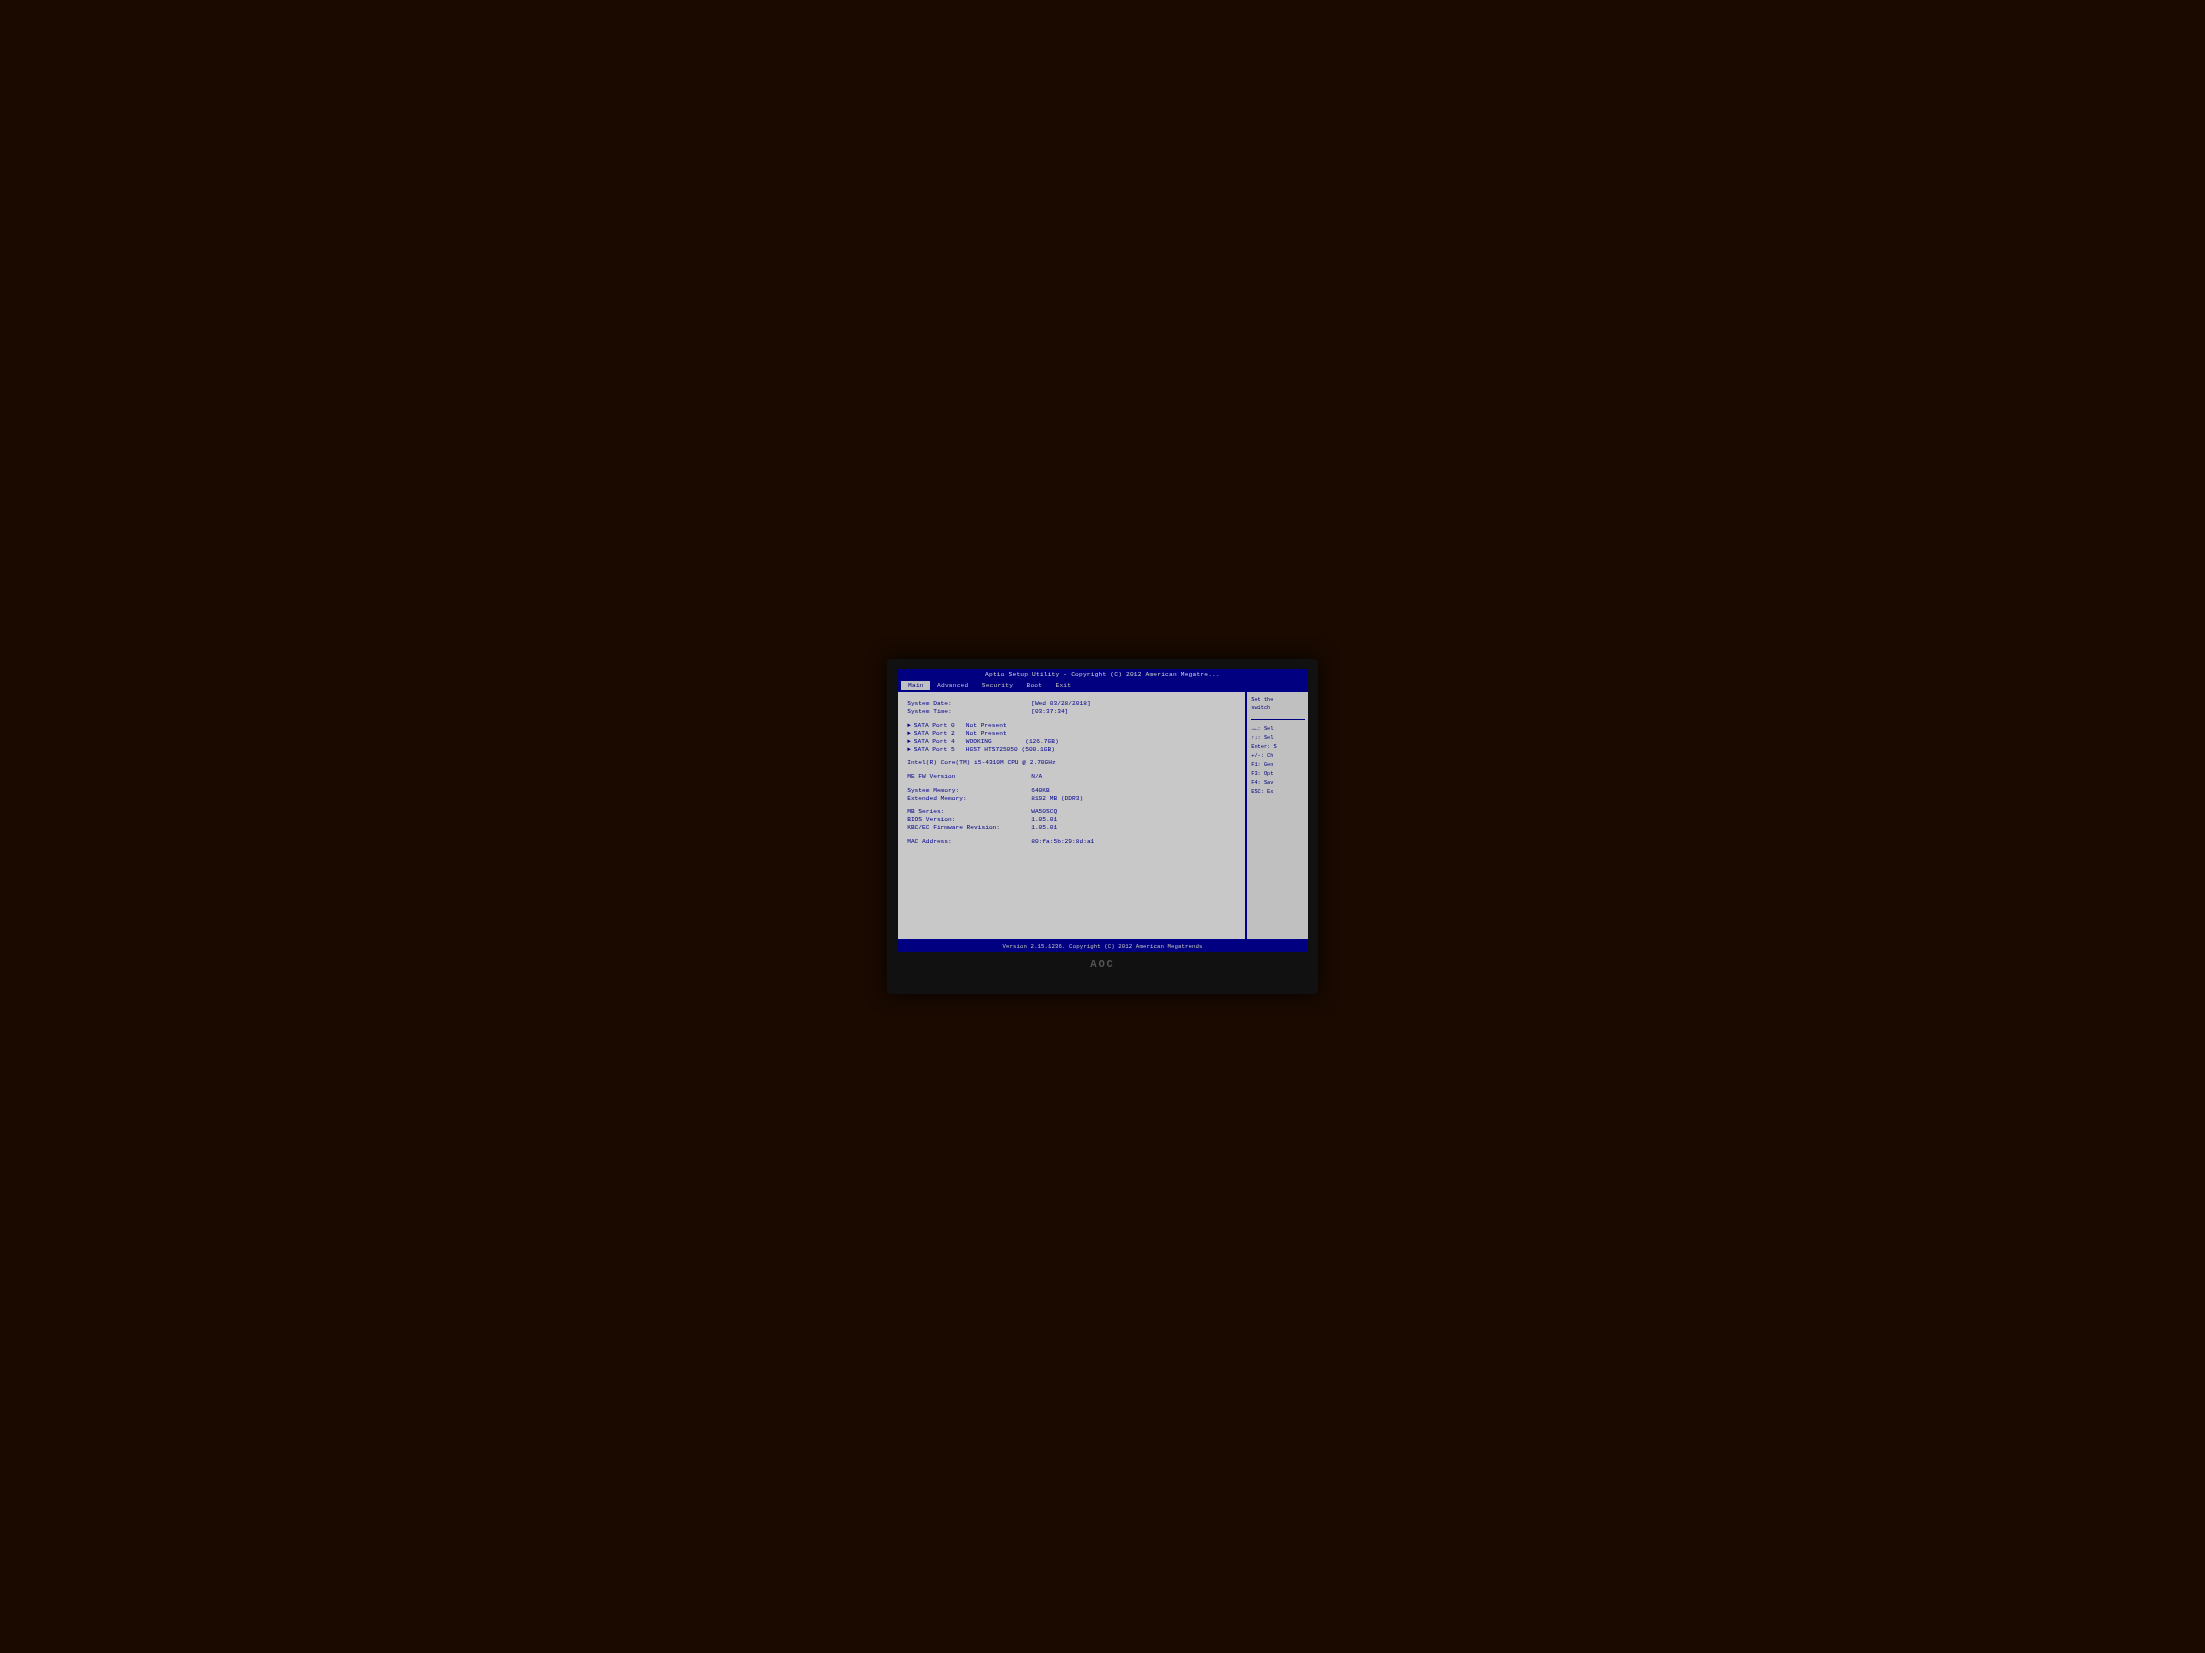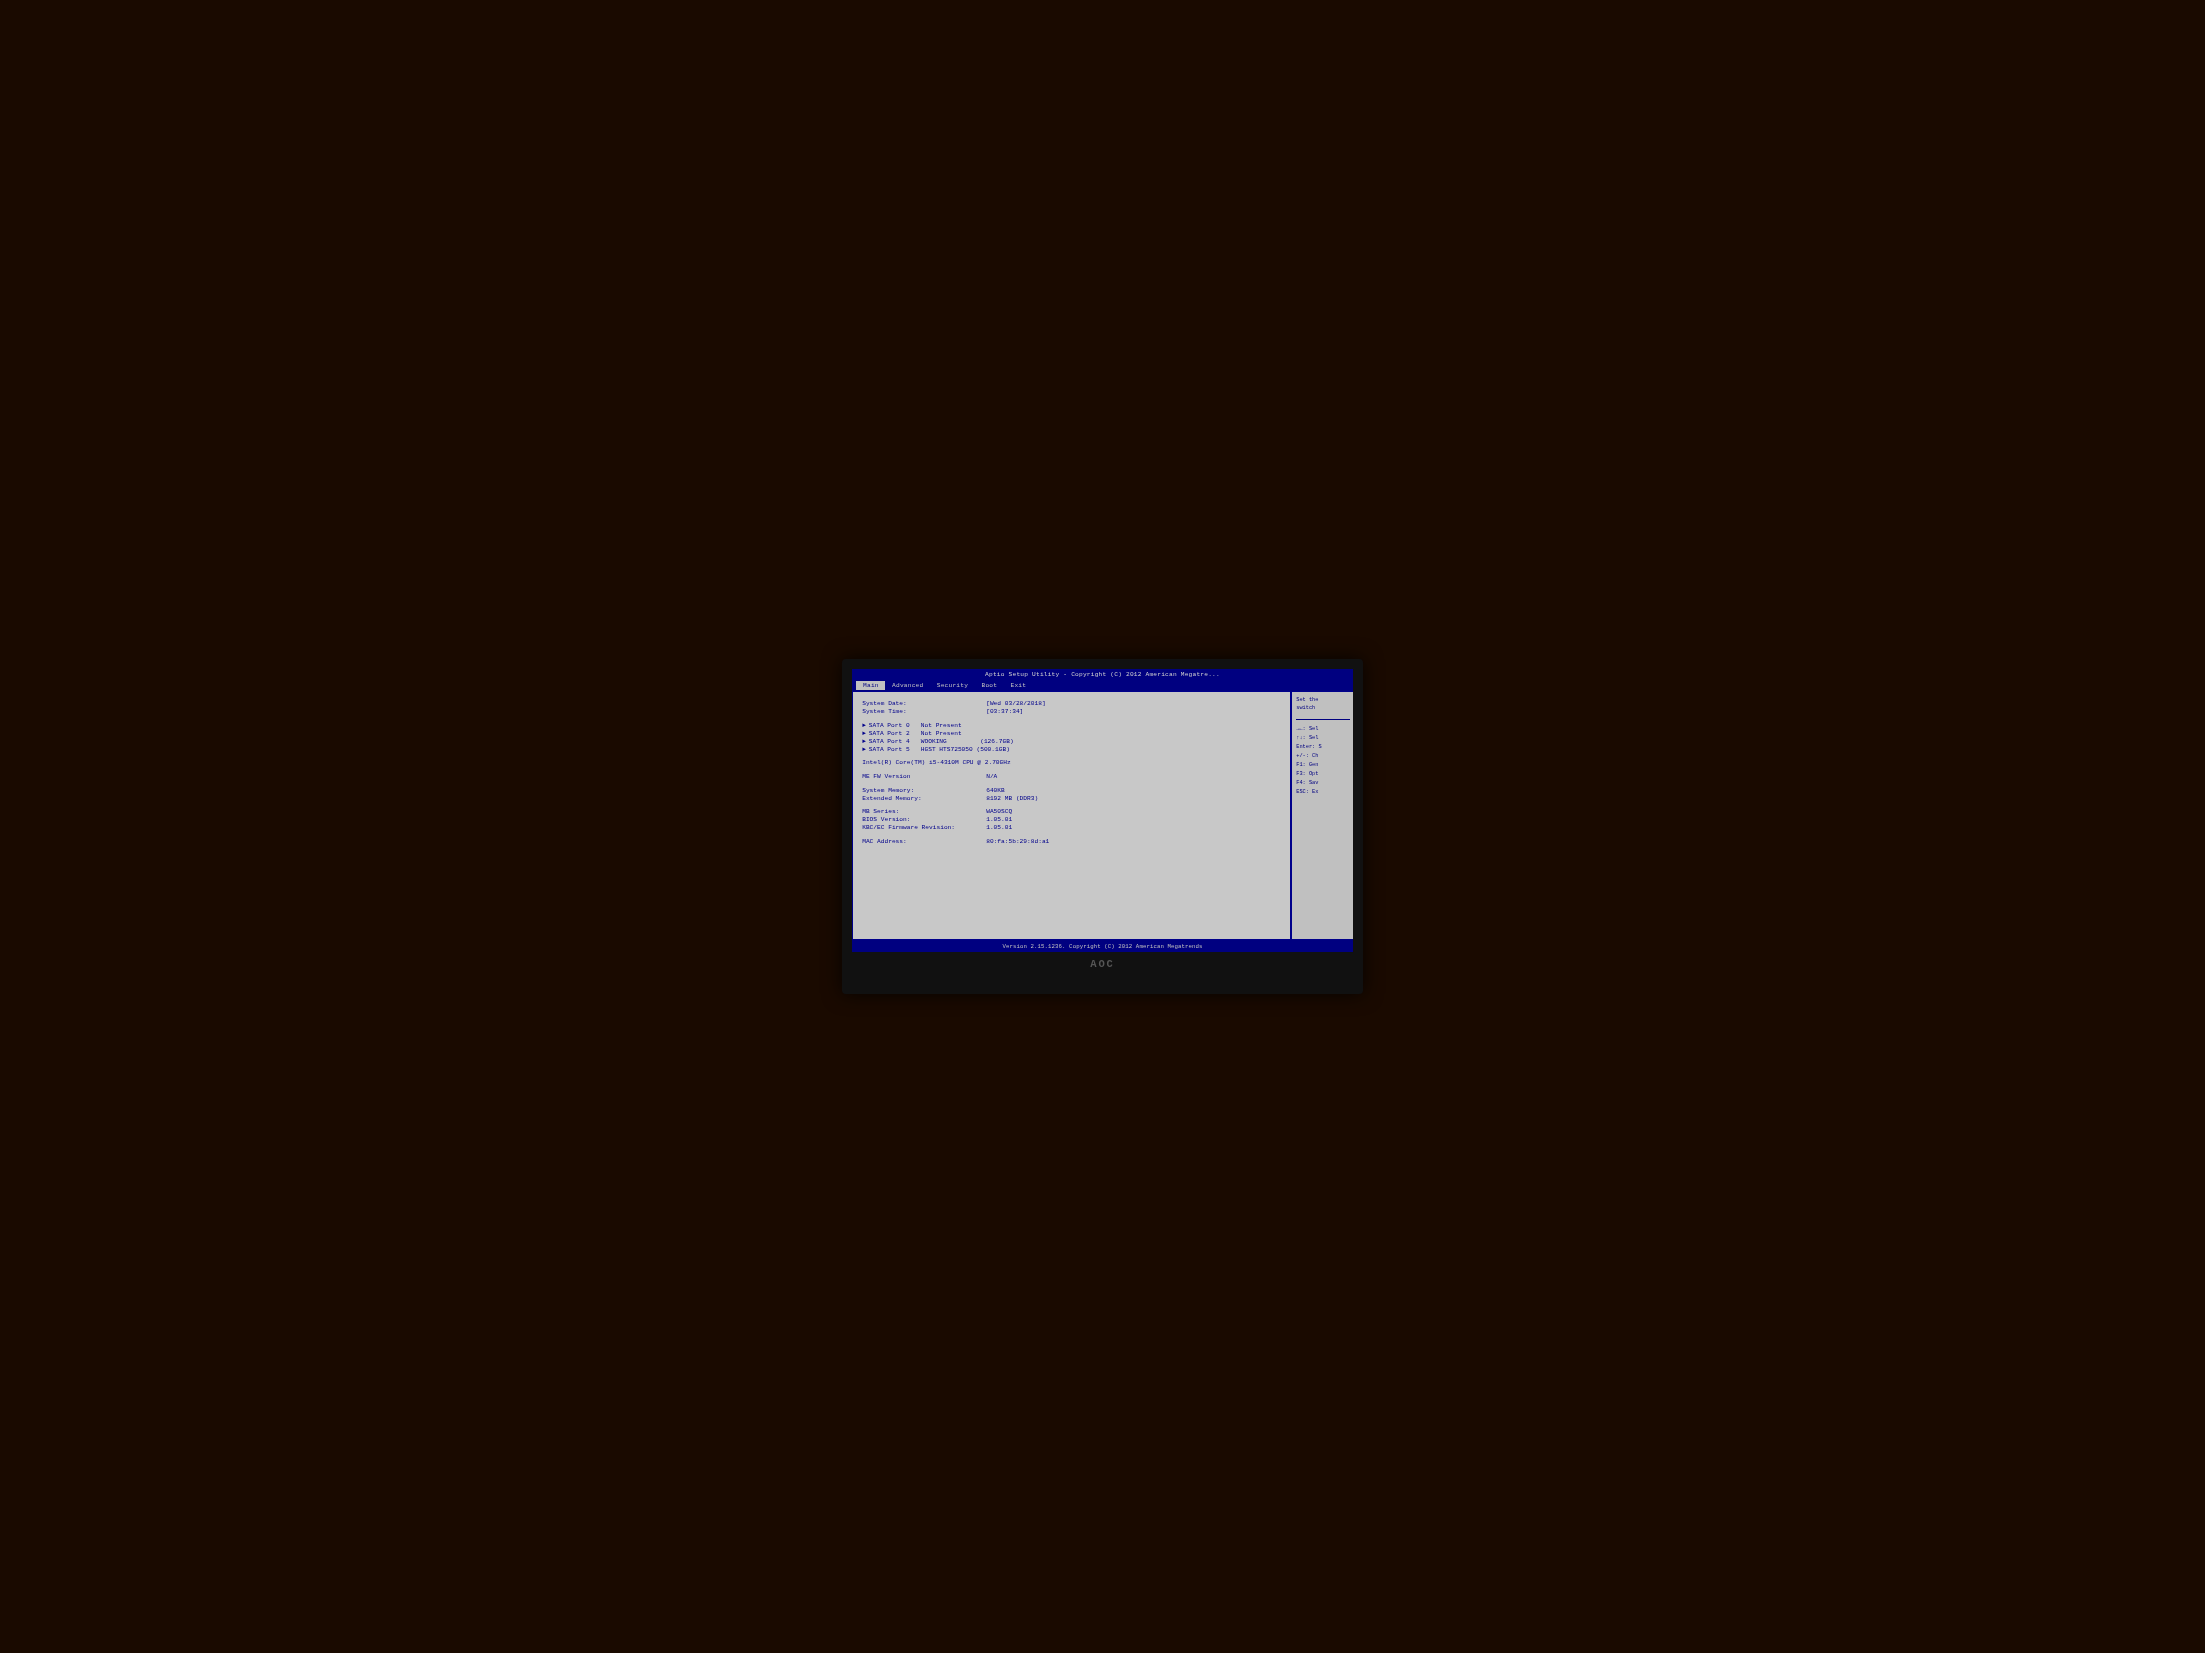--- a/index.html
+++ b/index.html
@@ -7,21 +7,21 @@
     body {
       background-color: #1a0a00;
       display: flex;
       align-items: center;
       justify-content: center;
       min-height: 100vh;
       font-family: 'Courier New', Courier, monospace;
     }
 
     .monitor {
-      width: 521px;
+      width: 431px;
       background: #111;
       border-radius: 3.8px;
       padding: 9.6px 9.6px 24px 9.6px;
       box-shadow: 0 0 19px rgba(0,0,0,0.8);
     }
 
     .screen {
       background: #000080;
       width: 100%;
       position: relative;

